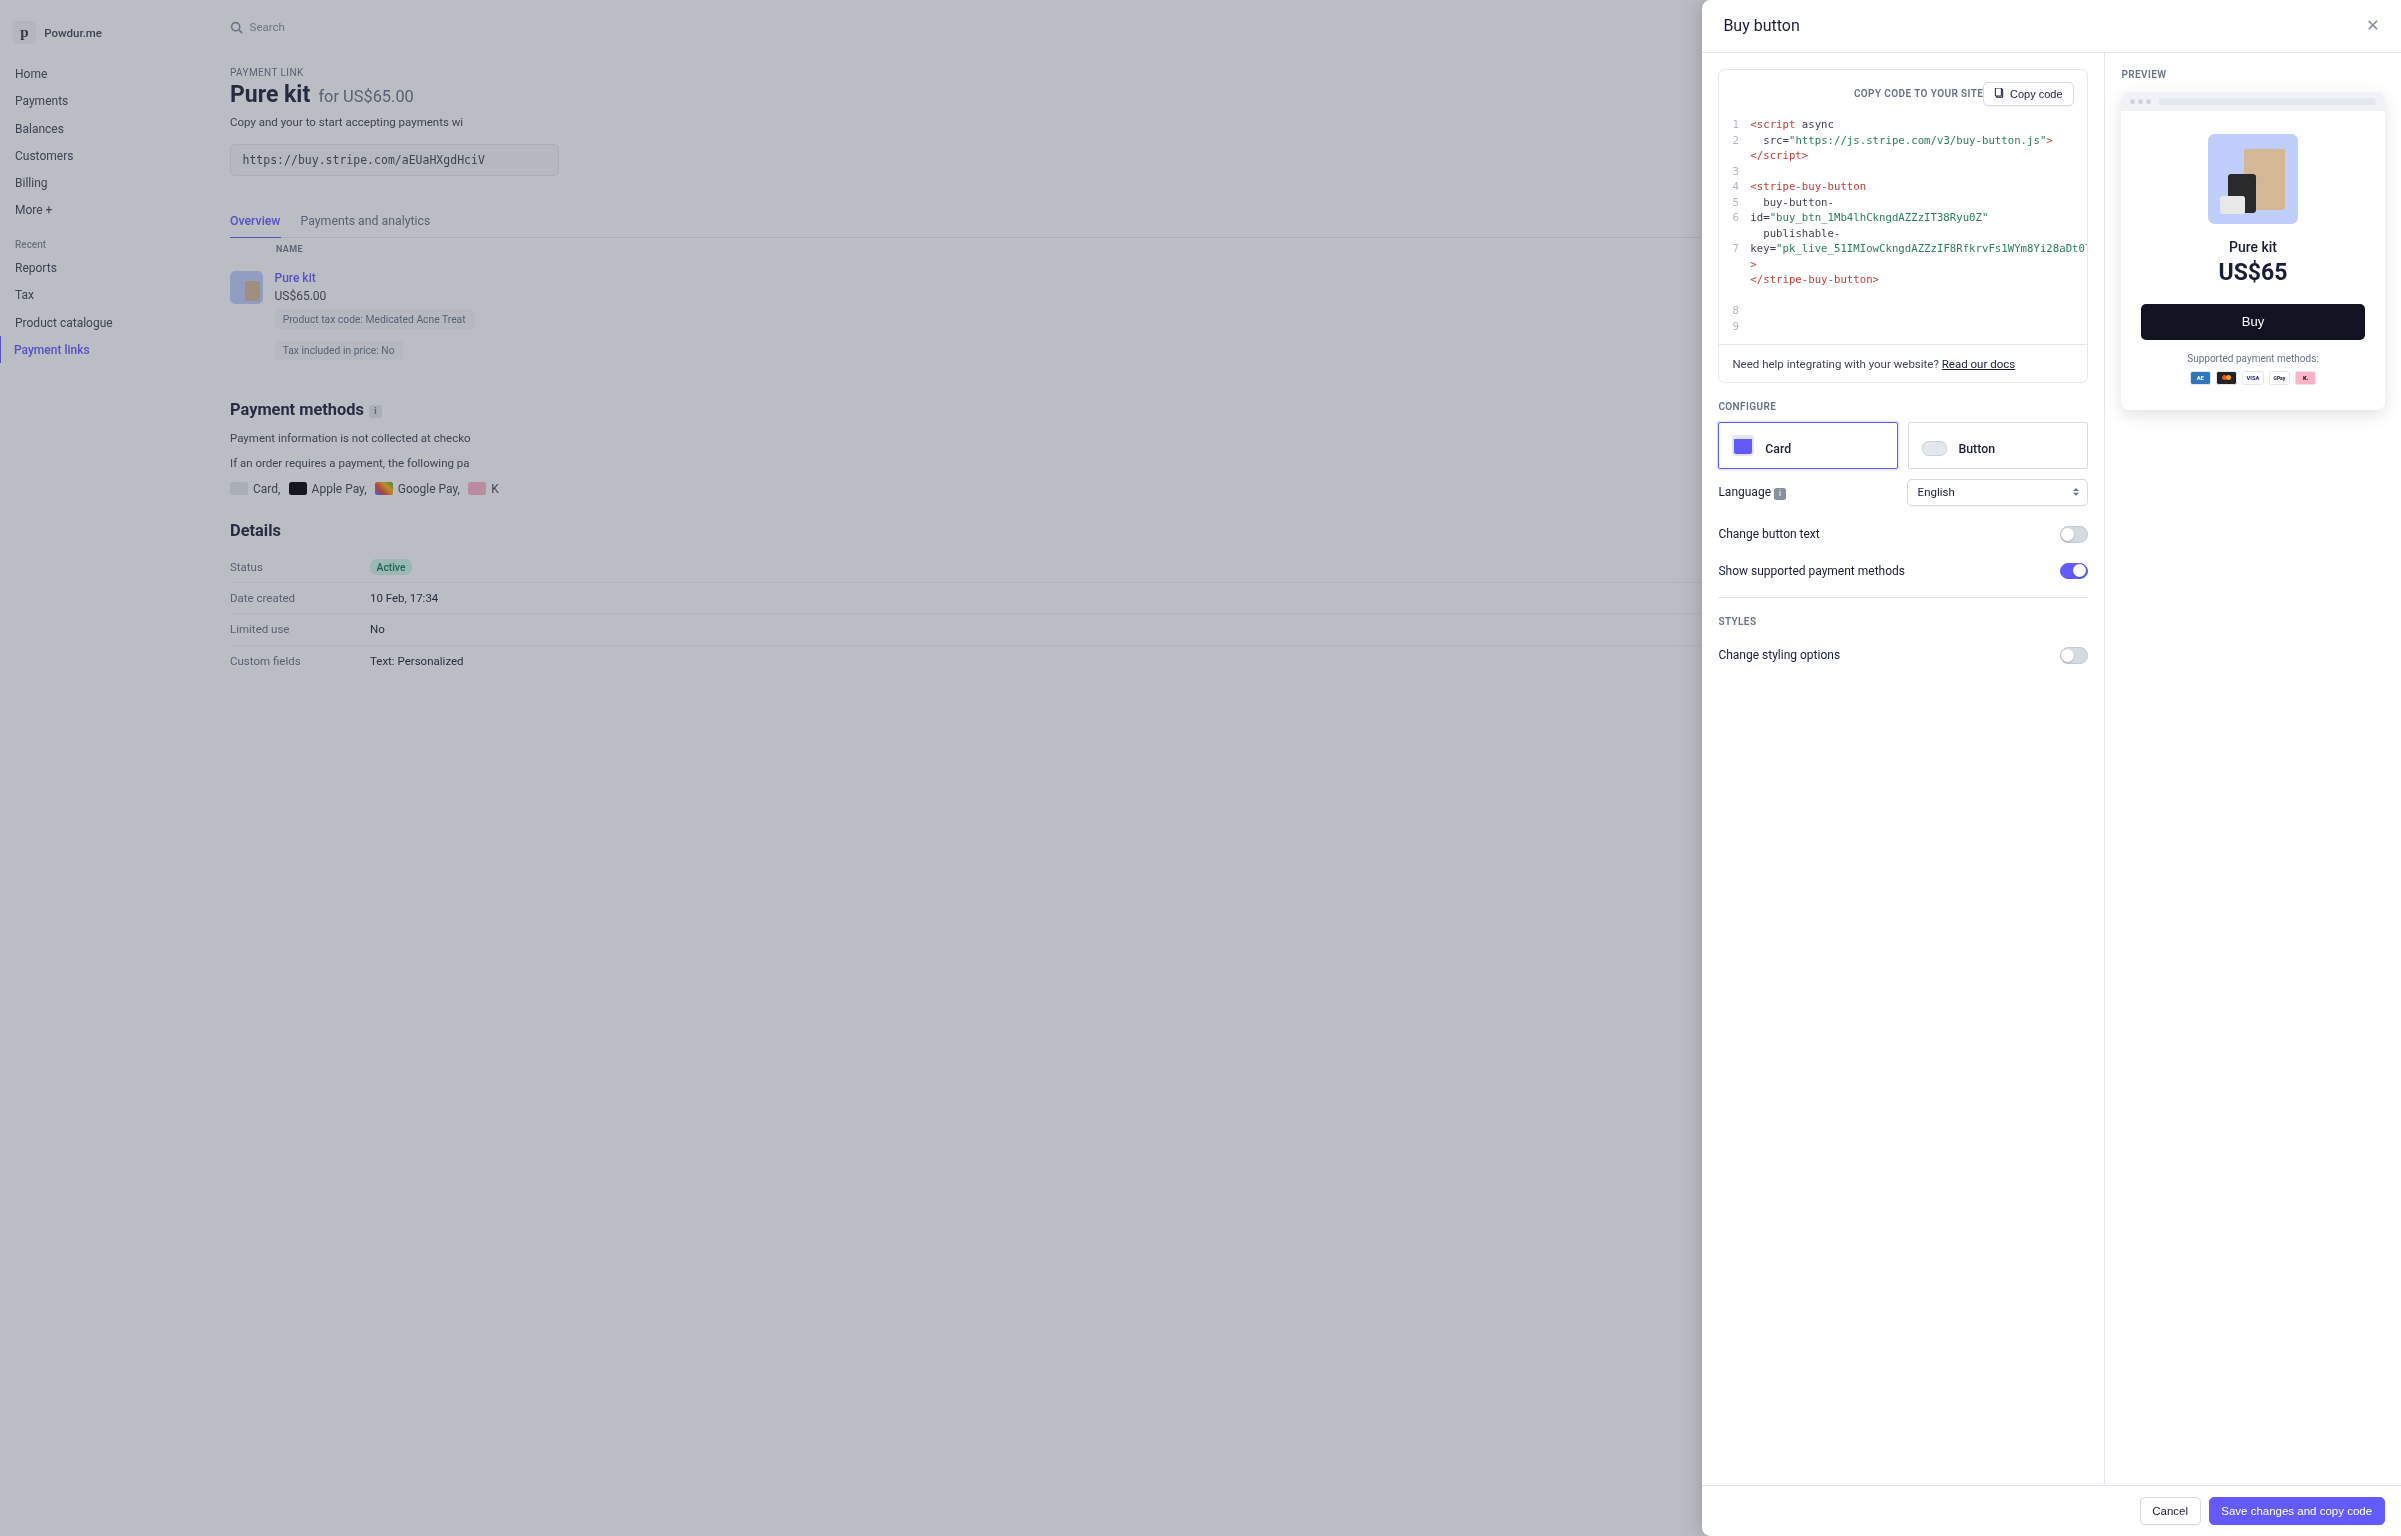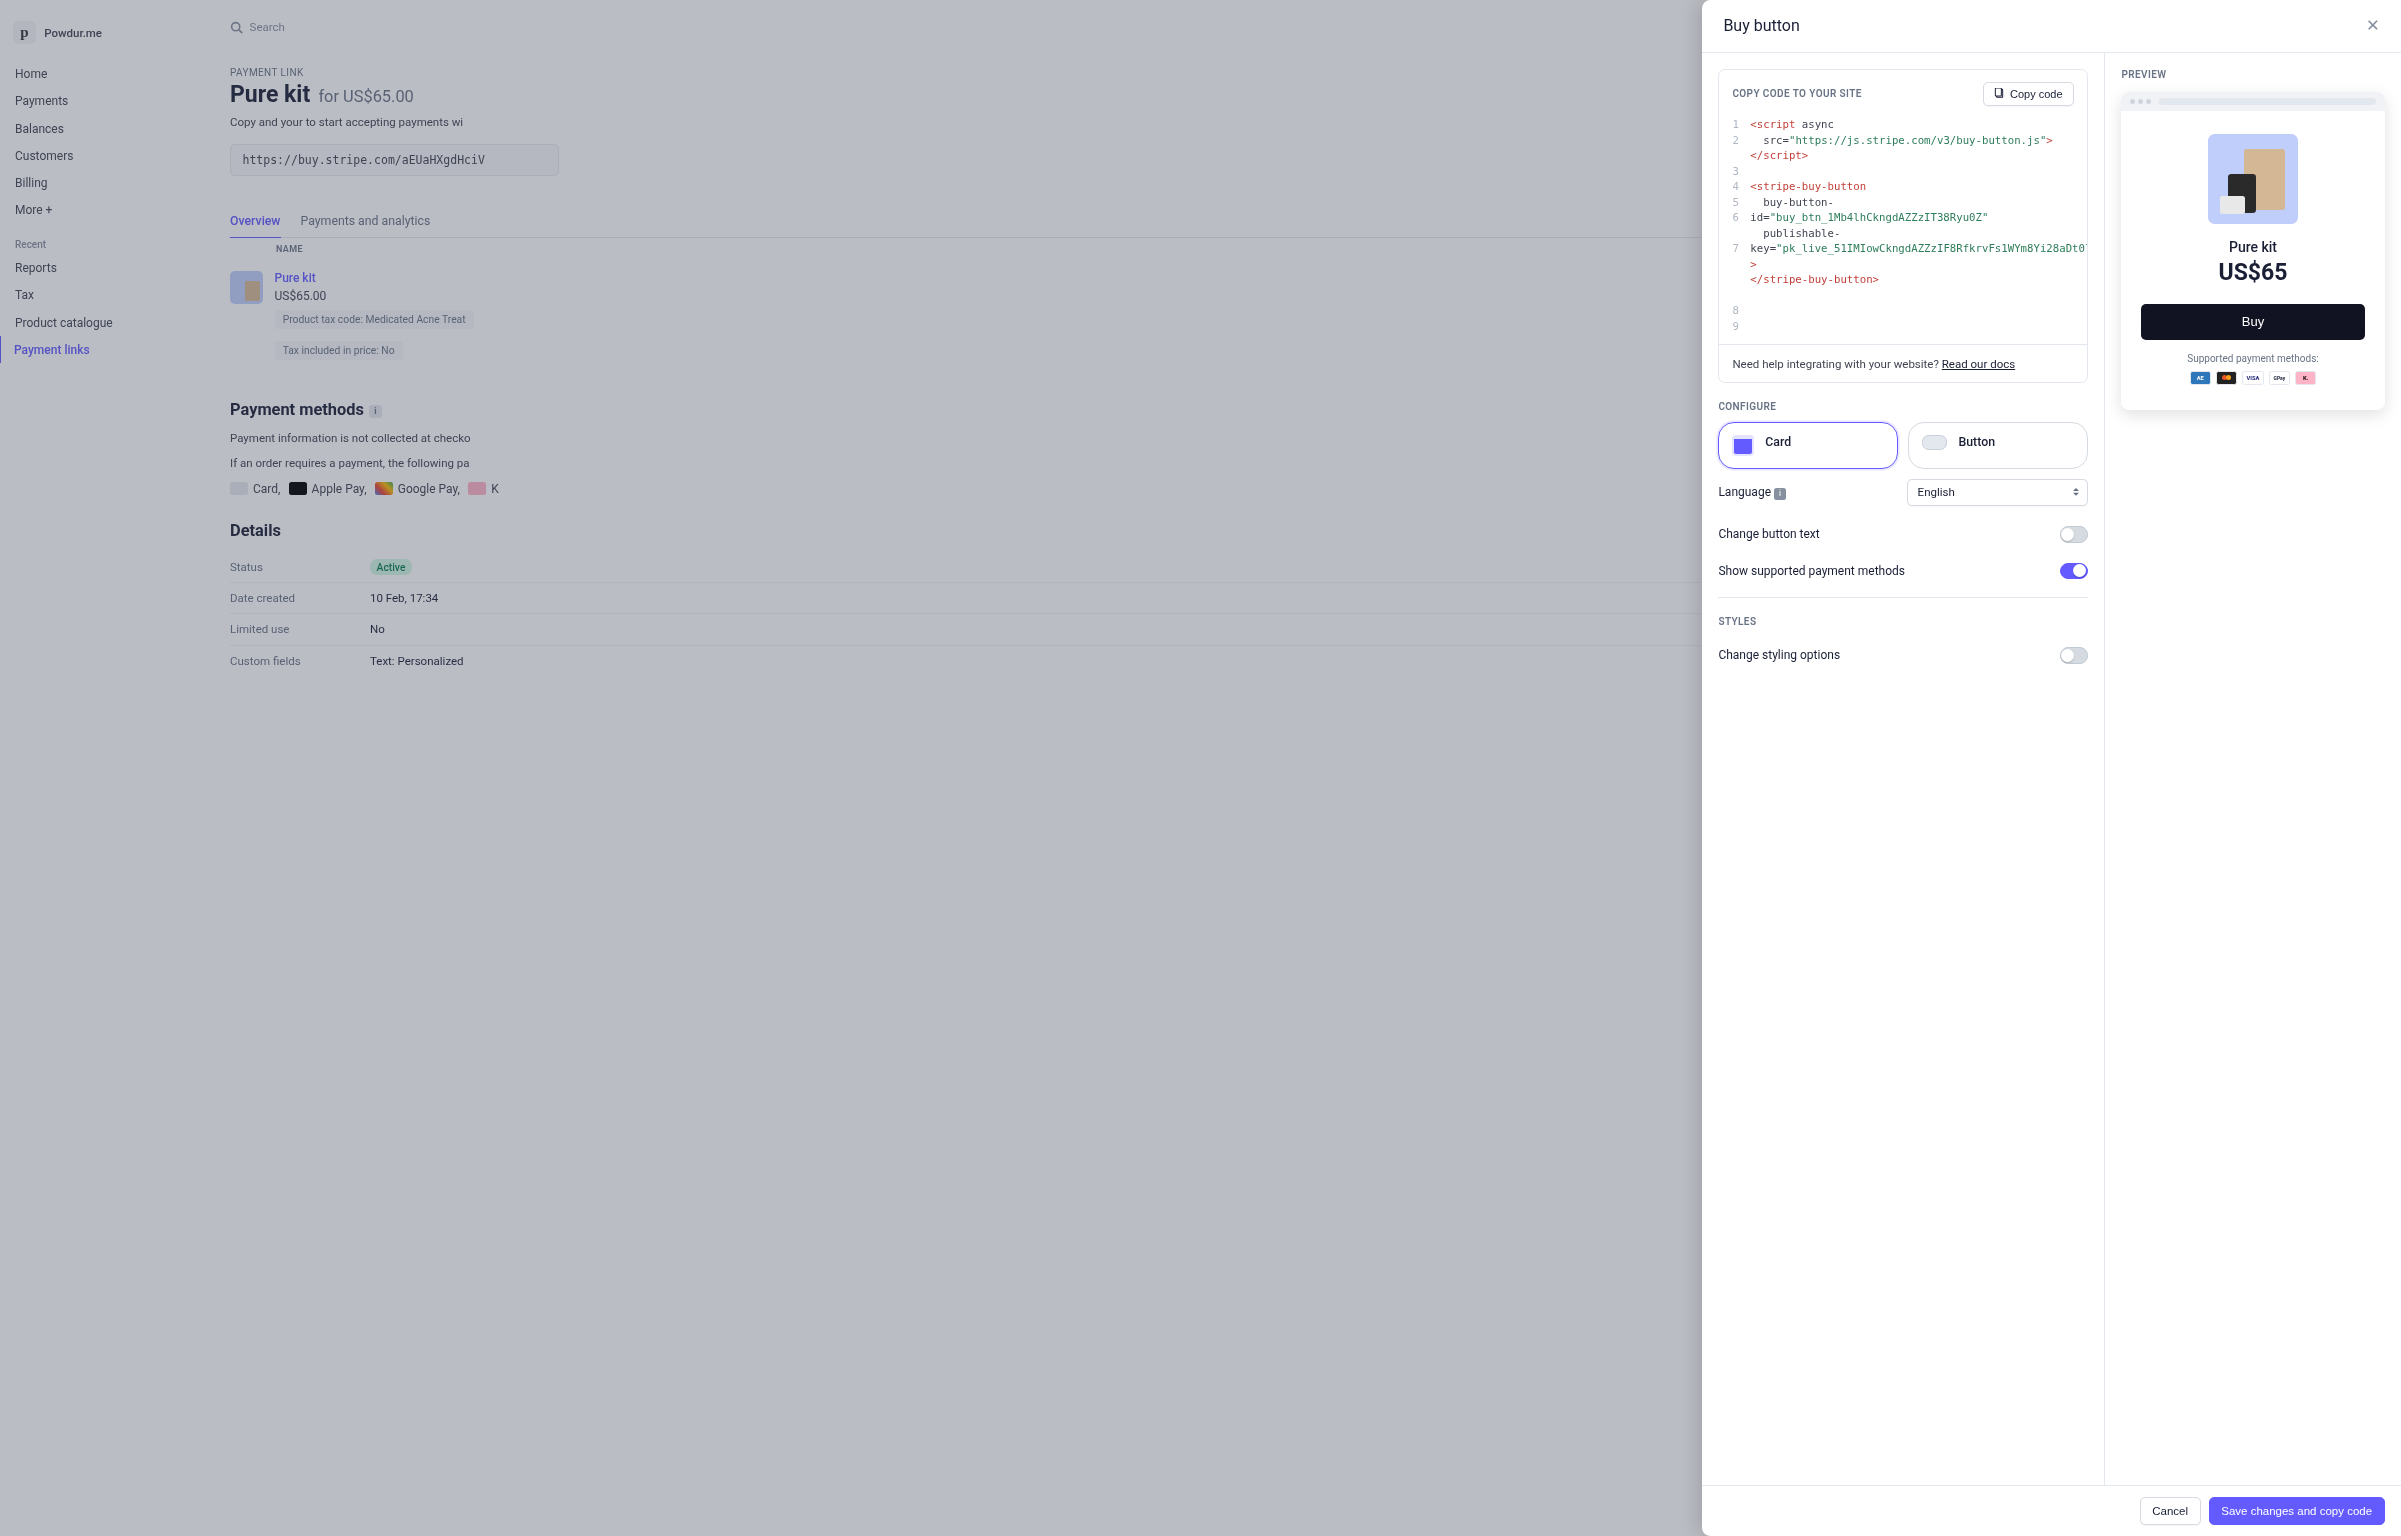--- a/index.html
+++ b/index.html
@@ -59,36 +59,36 @@
 
 .drawer { position: absolute; right: 0; top: 0; bottom: 0; width: 699px; background: #fff; box-shadow: -3.3px 0 20px rgba(0,0,0,0.15); display: flex; flex-direction: column; border-top-left-radius: 8.2px; border-bottom-left-radius: 8.2px; }
 .drawer-head { display: flex; align-items: center; justify-content: space-between; padding: 16.4px 21.4px; border-bottom: 0.8px solid #e3e8ee; }
 .drawer-title { font-size: 16px; font-weight: 400; }
 .close-x { font-size: 16.4px; color: #87909f; cursor: pointer; }
 .drawer-body { flex: 1; display: flex; overflow: hidden; }
 .drawer-left { flex: 1; padding: 16.4px 16.4px; overflow-y: auto; border-right: 0.8px solid #e3e8ee; }
 .drawer-right { width: 296px; padding: 16.4px; background: #fff; }
 
 .code-card { border: 0.8px solid #e3e8ee; border-radius: 6.6px; overflow: hidden; }
-.code-card-head { display: flex; justify-content: space-between; align-items: center; padding: 11.5px 13px; }
+.code-card-head { display: flex; justify-content: flex-end; align-items: center; padding: 11.5px 13px; }
 .code-card-head-label { font-size: 10px; font-weight: 600; letter-spacing: 0.4px; color: #687385; }
 .copy-btn { display: flex; align-items: center; gap: 5px; border: 0.8px solid #d5dbe1; background: #fff; border-radius: 5px; padding: 5px 10px; font-size: 11px; font-weight: 500; cursor: pointer; color: #1a1f36; box-shadow: 0 0.8px 0.8px rgba(0,0,0,0.04); }
 .code-block { display: flex; font-family: "SFMono-Regular", Menlo, monospace; font-size: 10.7px; line-height: 1.45; padding: 0 13px 10px; }
 .gutter { color: #b0b7c3; text-align: right; padding-right: 11.5px; user-select: none; }
 .gutter div { height: 15.5px; }
 .code-lines { color: #414552; white-space: pre; }
 .tok-tag { color: #c23f38; }
 .tok-attr { color: #414552; }
 .tok-str { color: #2e7d5b; }
 .code-help { border-top: 0.8px solid #e3e8ee; padding: 11.5px 13px; font-size: 11.5px; color: #414552; }
 .code-help a { color: #1a1f36; text-decoration: underline; }
 
 .cfg-label { font-size: 10px; font-weight: 600; letter-spacing: 0.4px; color: #687385; margin: 18px 0 10px; }
 .cfg-options { display: flex; gap: 10px; }
-.cfg-opt { flex: 1; border: 0.8px solid #d5dbe1; border-radius: 16px; padding: 11.5px 13px; display: flex; align-items: flex-start; gap: 11.5px; cursor: pointer; font-weight: 500; font-size: 12.3px; }
+.cfg-opt { flex: 1; border: 0.8px solid #d5dbe1; border-radius: 2px; padding: 11.5px 13px; display: flex; align-items: flex-end; gap: 11.5px; cursor: pointer; font-weight: 500; font-size: 12.3px; }
 .cfg-opt.selected { border: 1.2px solid #635bff; box-shadow: 0 0 0 1.6px rgba(99,91,255,0.15); }
 .opt-ico { width: 21.4px; height: 21.4px; border-radius: 4.1px; }
 .opt-ico.card { background: #635bff; border: 2.5px solid #e5e3ff; border-top-width: 4.1px; }
 .opt-ico.btn { width: 21.4px; height: 11.5px; border-radius: 6.6px; background: #e3e8ee; border: 0.8px solid #c9d0da; }
 
 .cfg-row { display: flex; justify-content: space-between; align-items: center; padding: 10px 0; font-size: 12px; }
 .select { border: 0.8px solid #d5dbe1; border-radius: 5px; padding: 5.8px 23px 5.8px 10px; font-size: 11.5px; min-width: 181px; position: relative; background: #fff; box-shadow: 0 0.8px 0.8px rgba(0,0,0,0.04); }
 .select::after { content: ''; position: absolute; right: 7.4px; top: 50%; width: 0; height: 0; border-left: 3.3px solid transparent; border-right: 3.3px solid transparent; border-top: 3.3px solid #687385; transform: translateY(0.8px); }
 .select::before { content: ''; position: absolute; right: 7.4px; top: 50%; width: 0; height: 0; border-left: 3.3px solid transparent; border-right: 3.3px solid transparent; border-bottom: 3.3px solid #687385; transform: translateY(-4.1px); }
 

